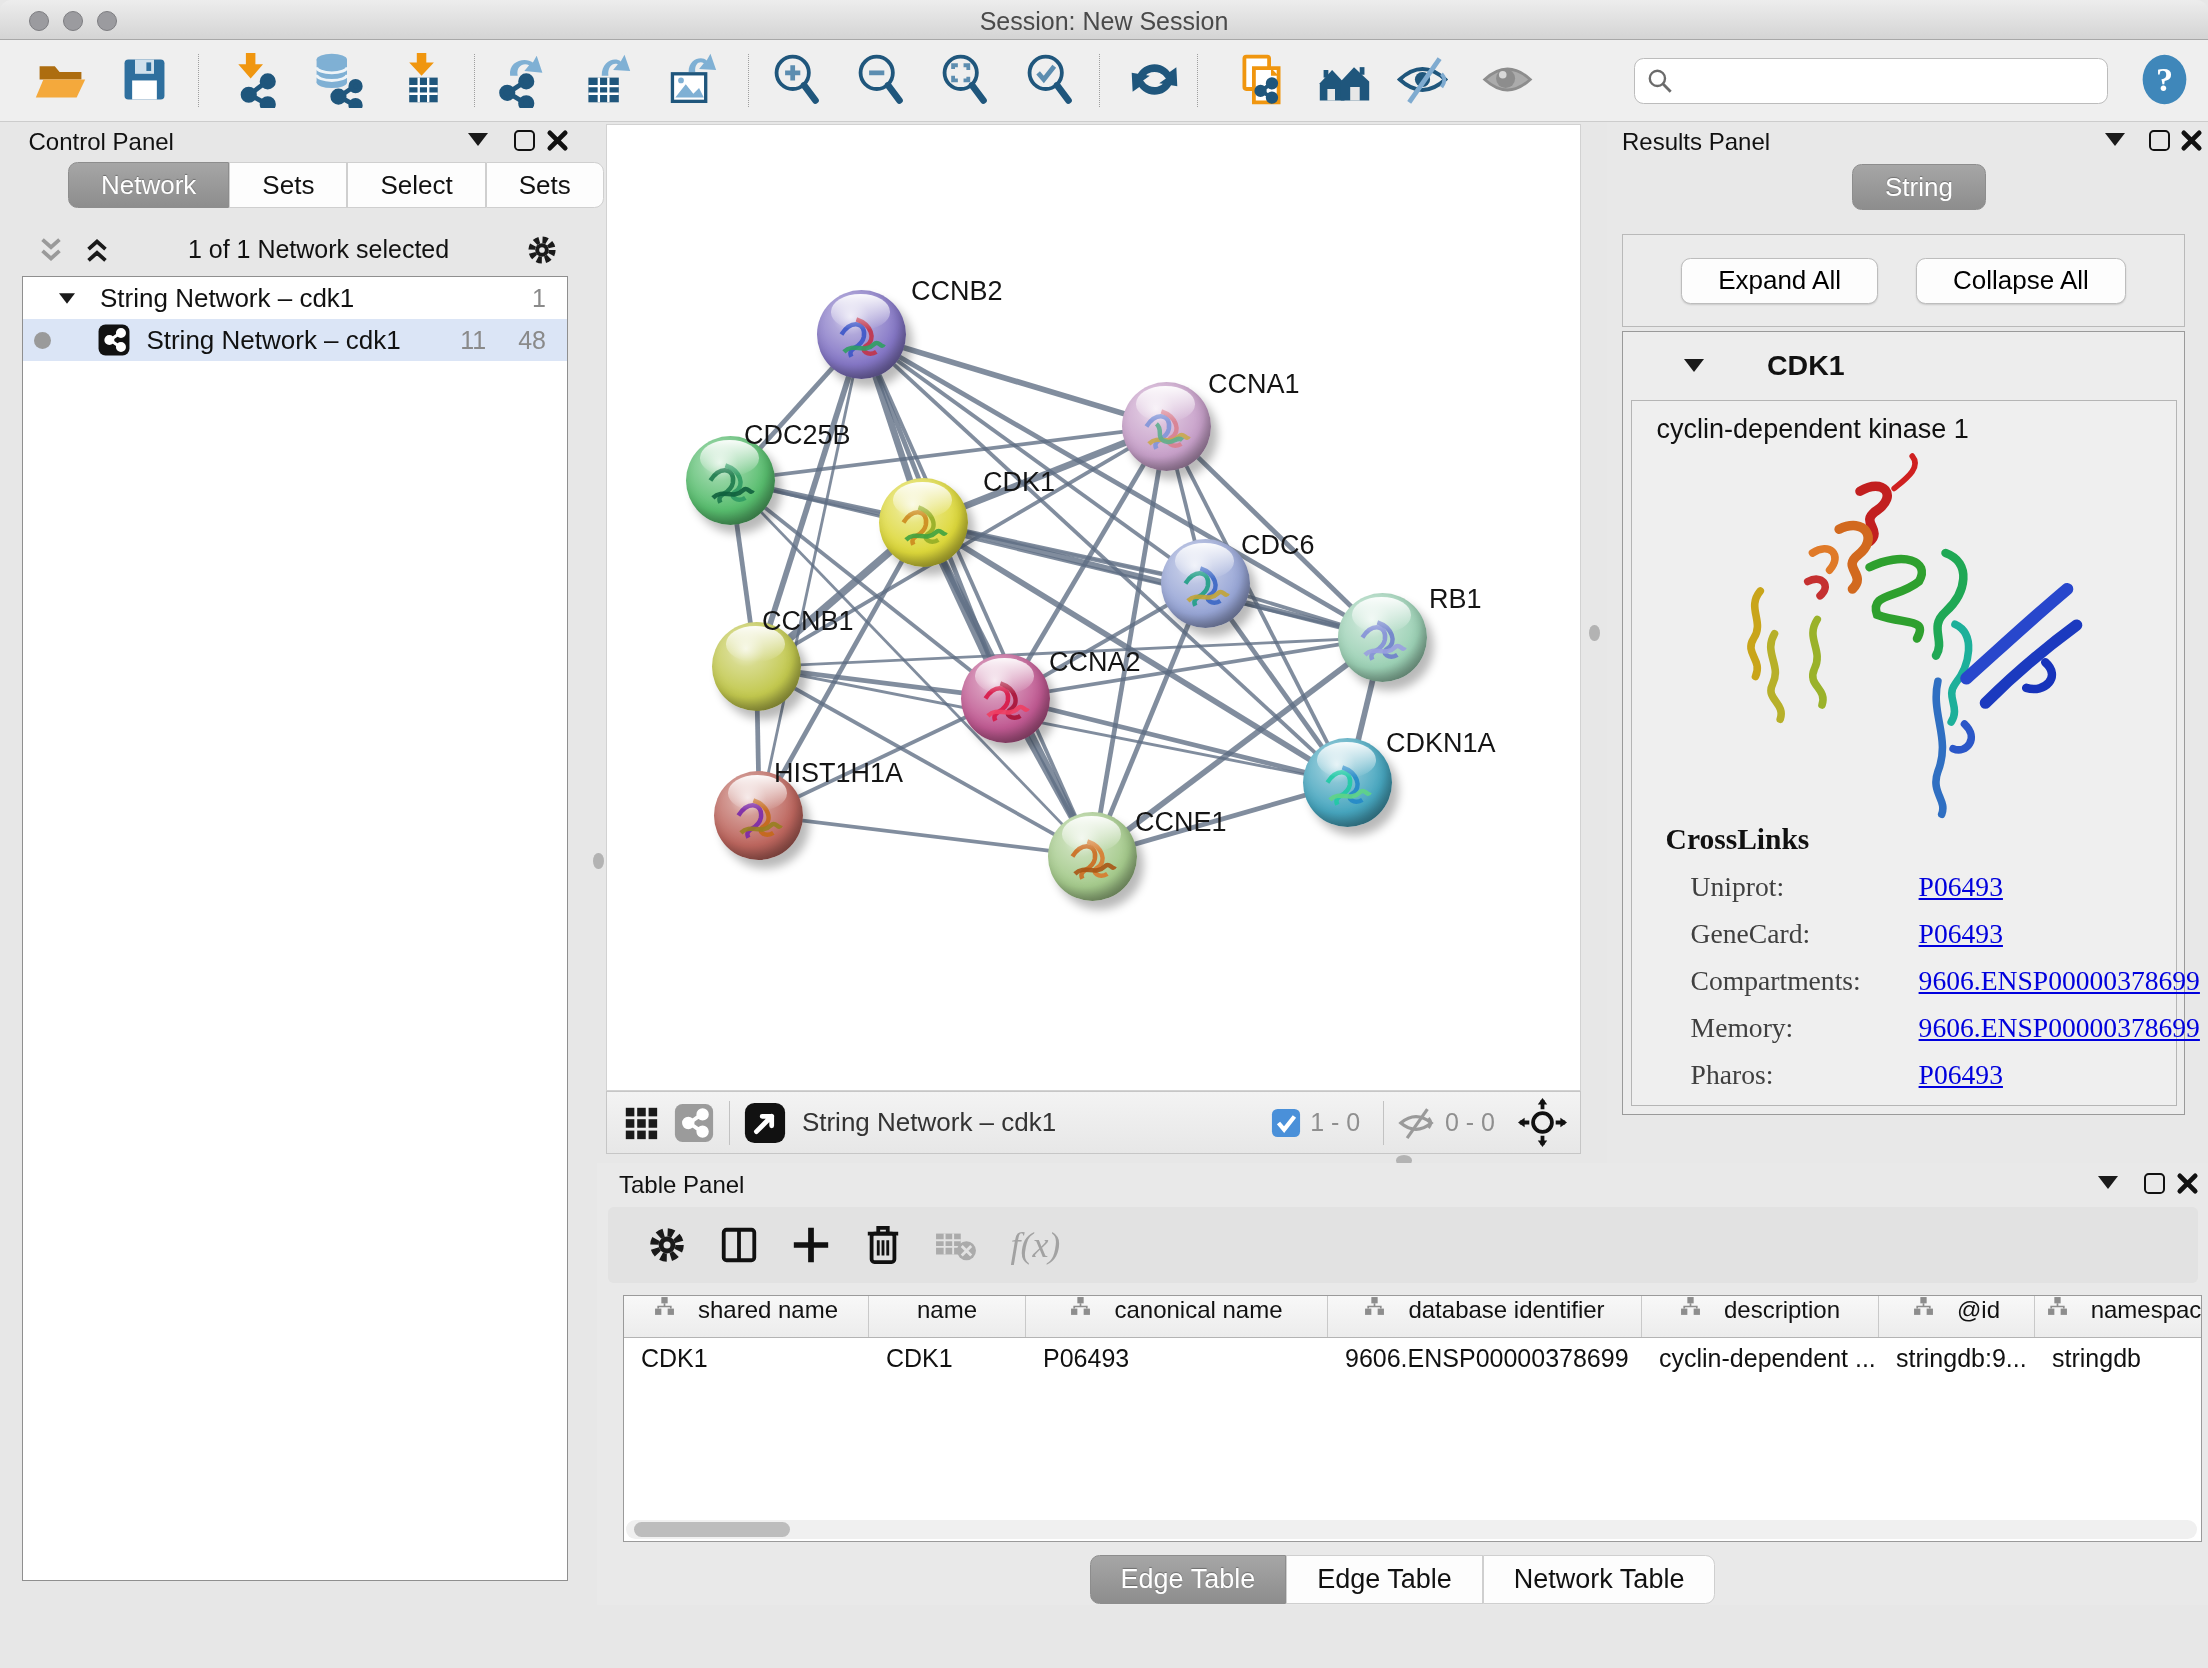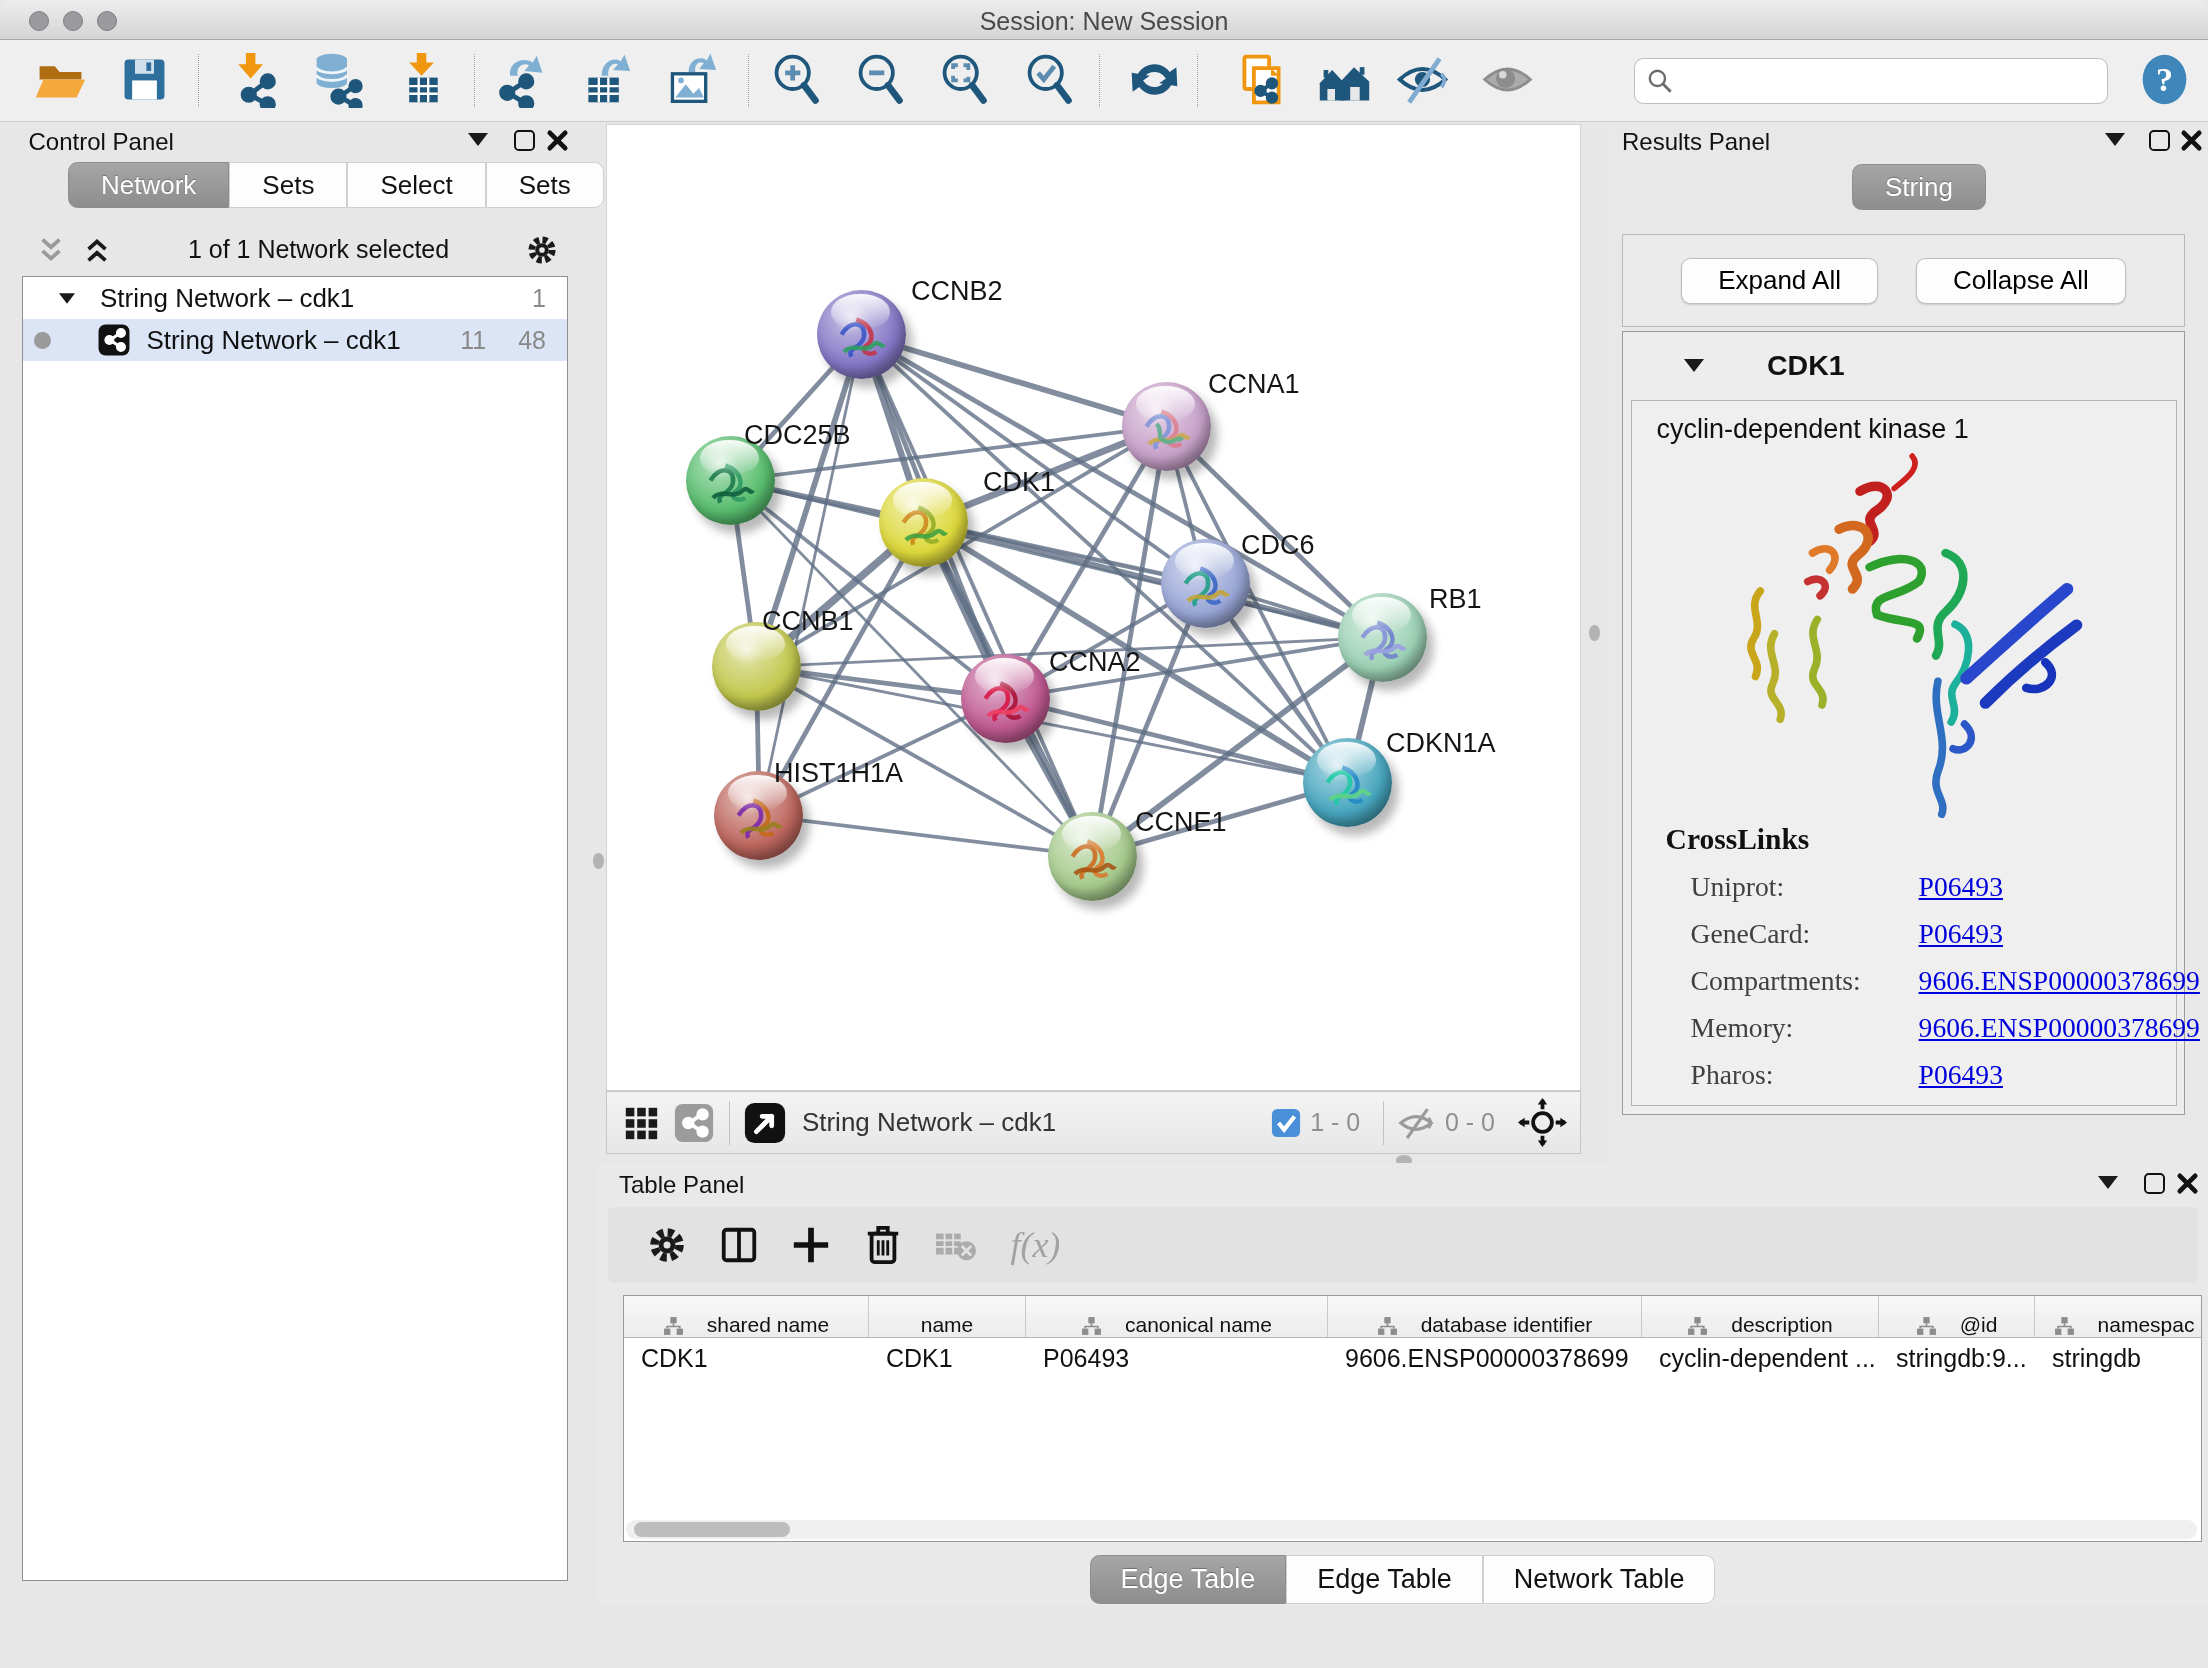--- a/index.html
+++ b/index.html
@@ -71,21 +71,21 @@
   .cl-title { font-size:29.5px; font-weight:bold; color:#111; }
   .cl-row { display:flex; margin-top:15px; }
   .cl-label { width:228px; font-size:27.6px; color:#404040; margin-left:25px; }
   .cl-link { font-size:27.6px; color:#0000dd; text-decoration:underline; }
 
   
   .table-panel { position:absolute; left:597px; top:1163px; width:1611px; height:442px; background:#e9e9e9; }
   .tp-toolbar { position:absolute; left:11.4px; top:44px; width:1590px; height:76px; background:#e2e2e2; border-radius:5.7px; display:flex; align-items:center; }
   .tbl-box { position:absolute; left:26px; top:132px; width:1579px; height:247px; background:#fff; border:1.9px solid #9a9a9a; overflow:hidden; }
   .tbl-head { display:flex; height:42px; background:linear-gradient(#f8f8f8,#ececec); border-bottom:1.9px solid #b3b3b3; }
-  .th { display:flex; align-items:flex-end; justify-content:center; gap:23px; font-size:21px; color:#111; border-right:1px solid #c9c9c9; flex:none; }
+  .th { display:flex; align-items:flex-start; justify-content:center; gap:23px; font-size:24px; color:#111; border-right:1px solid #c9c9c9; flex:none; }
   .tbl-row { display:flex; height:40px; align-items:center; }
   .td { font-size:25px; color:#111; padding-left:17px; flex:none; overflow:hidden; white-space:nowrap; }
   .hscroll { position:absolute; left:1.9px; bottom:1.9px; width:1571px; height:19px; background:#f0f0f0; border-radius:9.5px; }
   .hthumb { position:absolute; left:8.6px; top:1.9px; width:156px; height:15px; background:#bdbdbd; border-radius:7.6px; }
   .tbl-tabs { position:absolute; left:0; top:392px; width:100%; display:flex; justify-content:center; }
   .tbl-tabs .tab { height:49px; font-size:27px; padding:0 30px; }
   .tbl-tabs .tab:first-child { border-radius:9.5px 0 0 9.5px; }
   .tbl-tabs .tab:last-child { border-radius:0 9.5px 9.5px 0; }
 
   

